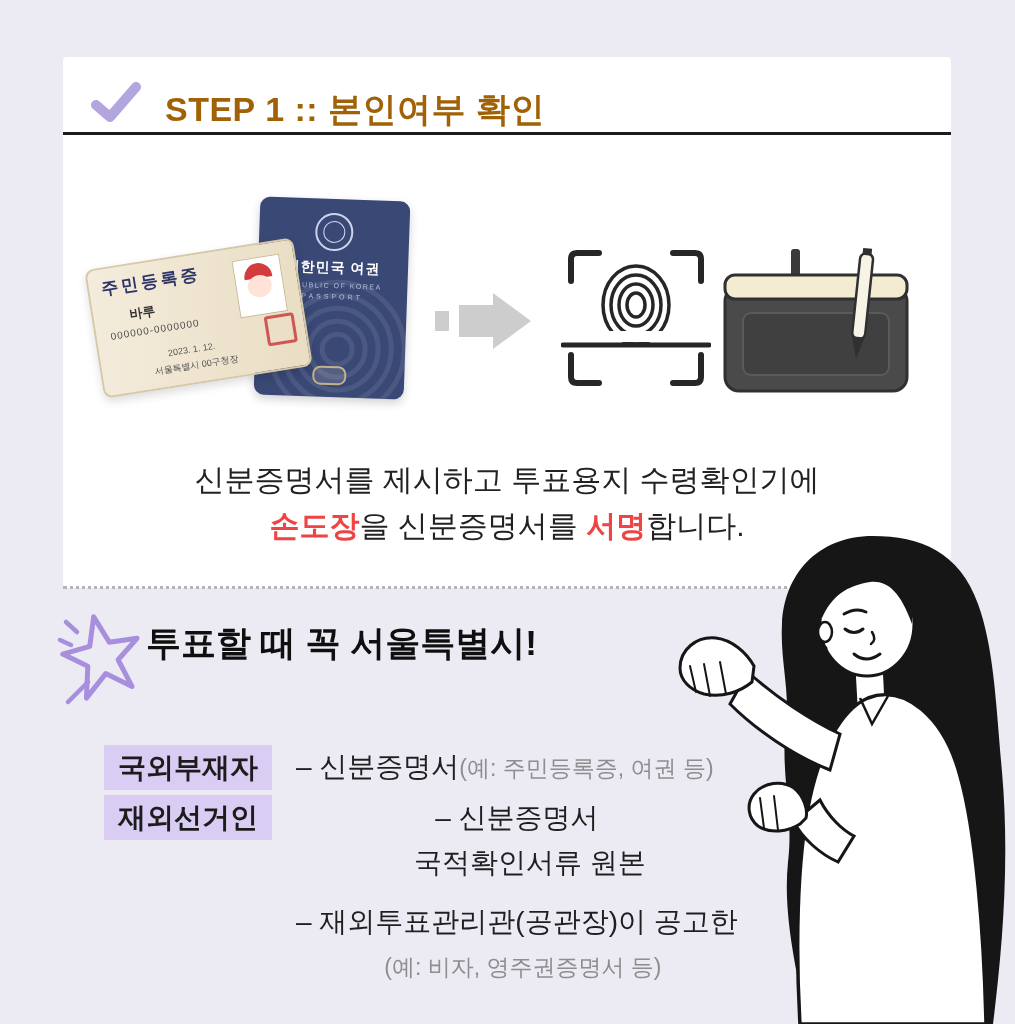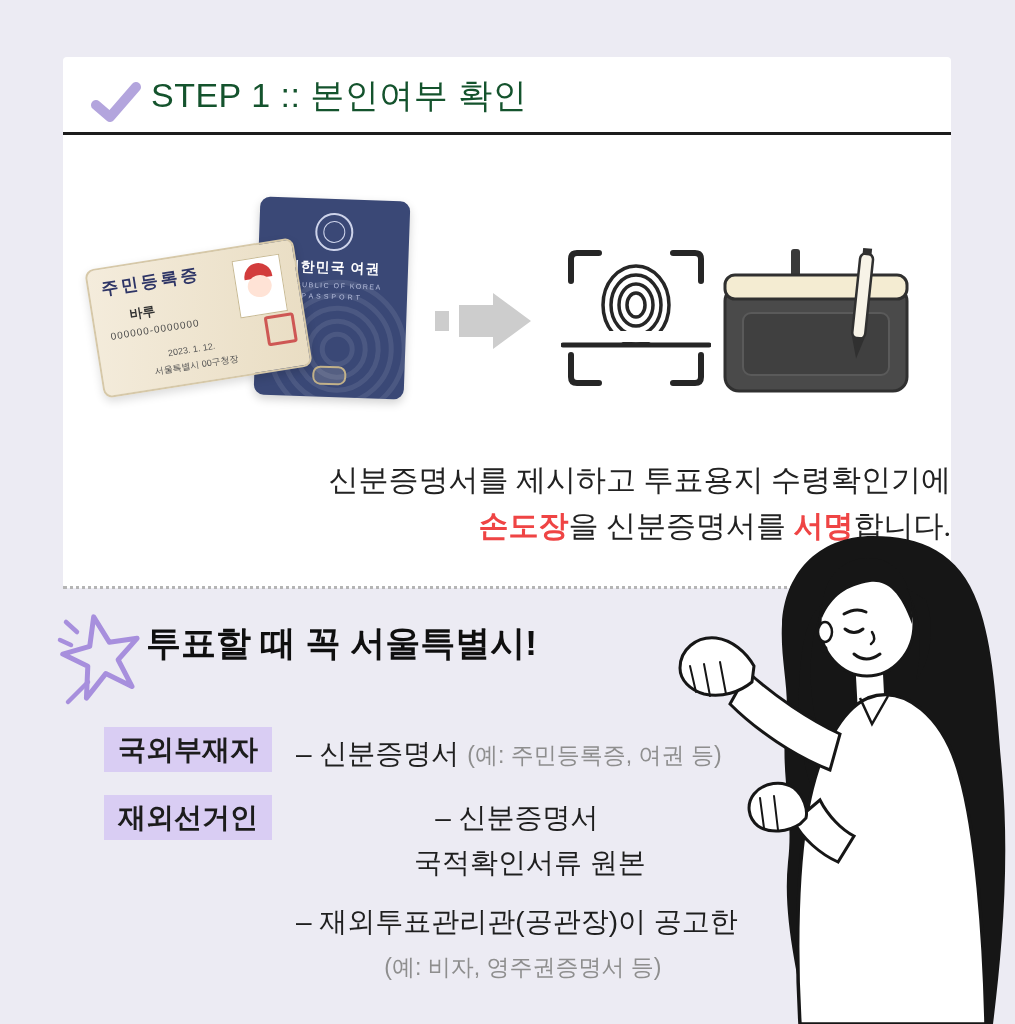--- a/index.html
+++ b/index.html
@@ -2,22 +2,22 @@
 <html><head>
 <meta charset="utf-8">
 <style>
   html,body{margin:0;padding:0;background:#ECEBF3;}
   .canvas{position:relative;width:1015px;height:1024px;background:#ECEBF3;overflow:hidden;
           font-family:"Liberation Sans",sans-serif;}
 
   
   .card{position:absolute;left:63px;top:57px;width:888px;height:531px;background:#fff;border-radius:4px;}
   .check{position:absolute;left:28px;top:24px;}
-  .step-title{position:absolute;left:88px;top:16px;margin:0;font-size:34px;font-weight:400;
-              color:#14532d;letter-spacing:.5px;white-space:nowrap;}
+  .step-title{position:absolute;left:88px;top:16px;margin:14px;font-size:34px;font-weight:700;
+              color:#a16207;letter-spacing:.5px;white-space:nowrap;}
   .header-line{position:absolute;left:0;top:75px;width:100%;height:3px;background:#1c1c1c;}
 
   
   .idcard{position:absolute;left:30px;top:196px;width:207px;height:126px;
           background:linear-gradient(100deg,#f4ecdc,#e9ddc3);border:2px solid #d6c8a8;border-radius:9px;
           transform:rotate(-9deg);box-shadow:0 4px 10px rgba(0,0,0,.14);z-index:3;}
   .idcard-title{position:absolute;left:12px;top:8px;font-size:17px;font-weight:700;color:#2E3566;letter-spacing:3px;}
   .idcard-name{position:absolute;left:36px;top:40px;font-size:13px;font-weight:700;color:#333;}
   .idcard-number{position:absolute;left:14px;top:62px;font-size:10px;color:#4a4a4a;letter-spacing:1px;}
   .idcard-photo{position:absolute;right:14px;top:12px;width:46px;height:56px;background:#fff;border:1px solid #c9ba93;}
@@ -39,37 +39,37 @@
                   font-weight:700;letter-spacing:1px;}
   .passport-sub{position:absolute;top:83px;width:100%;text-align:center;color:#b7bfdd;font-size:7px;letter-spacing:1.5px;}
   .passport-sub2{top:94px;letter-spacing:3px;}
   .passport-chip{position:absolute;bottom:12px;left:50%;transform:translateX(-50%);width:30px;height:15px;
                  border:2px solid #c2b189;border-radius:8px;background:rgba(240,230,200,.15);}
 
   .arrow{position:absolute;left:372px;top:232px;z-index:1;}
   .fingerprint{position:absolute;left:498px;top:186px;}
   .sigpad{position:absolute;left:658px;top:190px;}
 
-  .caption{position:absolute;left:0;top:400px;width:100%;margin:0;text-align:right;
-           font-size:30px;color:#222;line-height:46px;font-family:Liberation Serif, serif;}
+  .caption{position:absolute;left:0;top:400px;width:100%;margin:0;text-align:center;
+           font-size:30px;color:#222;line-height:46px;}
   .caption .b{font-weight:700;color:#ef4444;}
 
   
   .dotted{position:absolute;left:63px;top:586px;width:888px;border-top:3px dotted #b5b5b5;}
   .star{position:absolute;left:56px;top:604px;}
   .tips-title{position:absolute;left:146px;top:620px;margin:0;font-size:35px;font-weight:700;color:#0f0f0f;white-space:nowrap;}
 
   .row{position:absolute;display:flex;gap:24px;z-index:2;}
-  .row1{left:104px;top:727px;align-items:flex-end;}
+  .row1{left:104px;top:745px;align-items:center;}
   .row2{left:104px;top:795px;align-items:flex-start;text-align:center;}
   .tag{display:inline-block;background:#D9CDF3;color:#1c1c1c;font-size:28px;font-weight:700;
        padding:5px 14px;line-height:1.25;white-space:nowrap;}
   .itext{font-size:28px;color:#1f1f1f;line-height:1.3;white-space:nowrap;}
   .note{font-size:23px;color:#8E8E8E;white-space:nowrap;}
-  .row1 .note{margin-left:8px;}
+  .row1 .note{}
   .col>.itext:first-child{margin-top:5px;}
   .col .mt{margin-top:22px;}
   .col .indent{margin-left:26px;margin-top:9px;}
   .col .indent2{margin-left:12px;margin-top:12px;}
 
   .woman{position:absolute;left:648px;top:532px;z-index:1;}
 </style>
 </head>
 <body>
 

